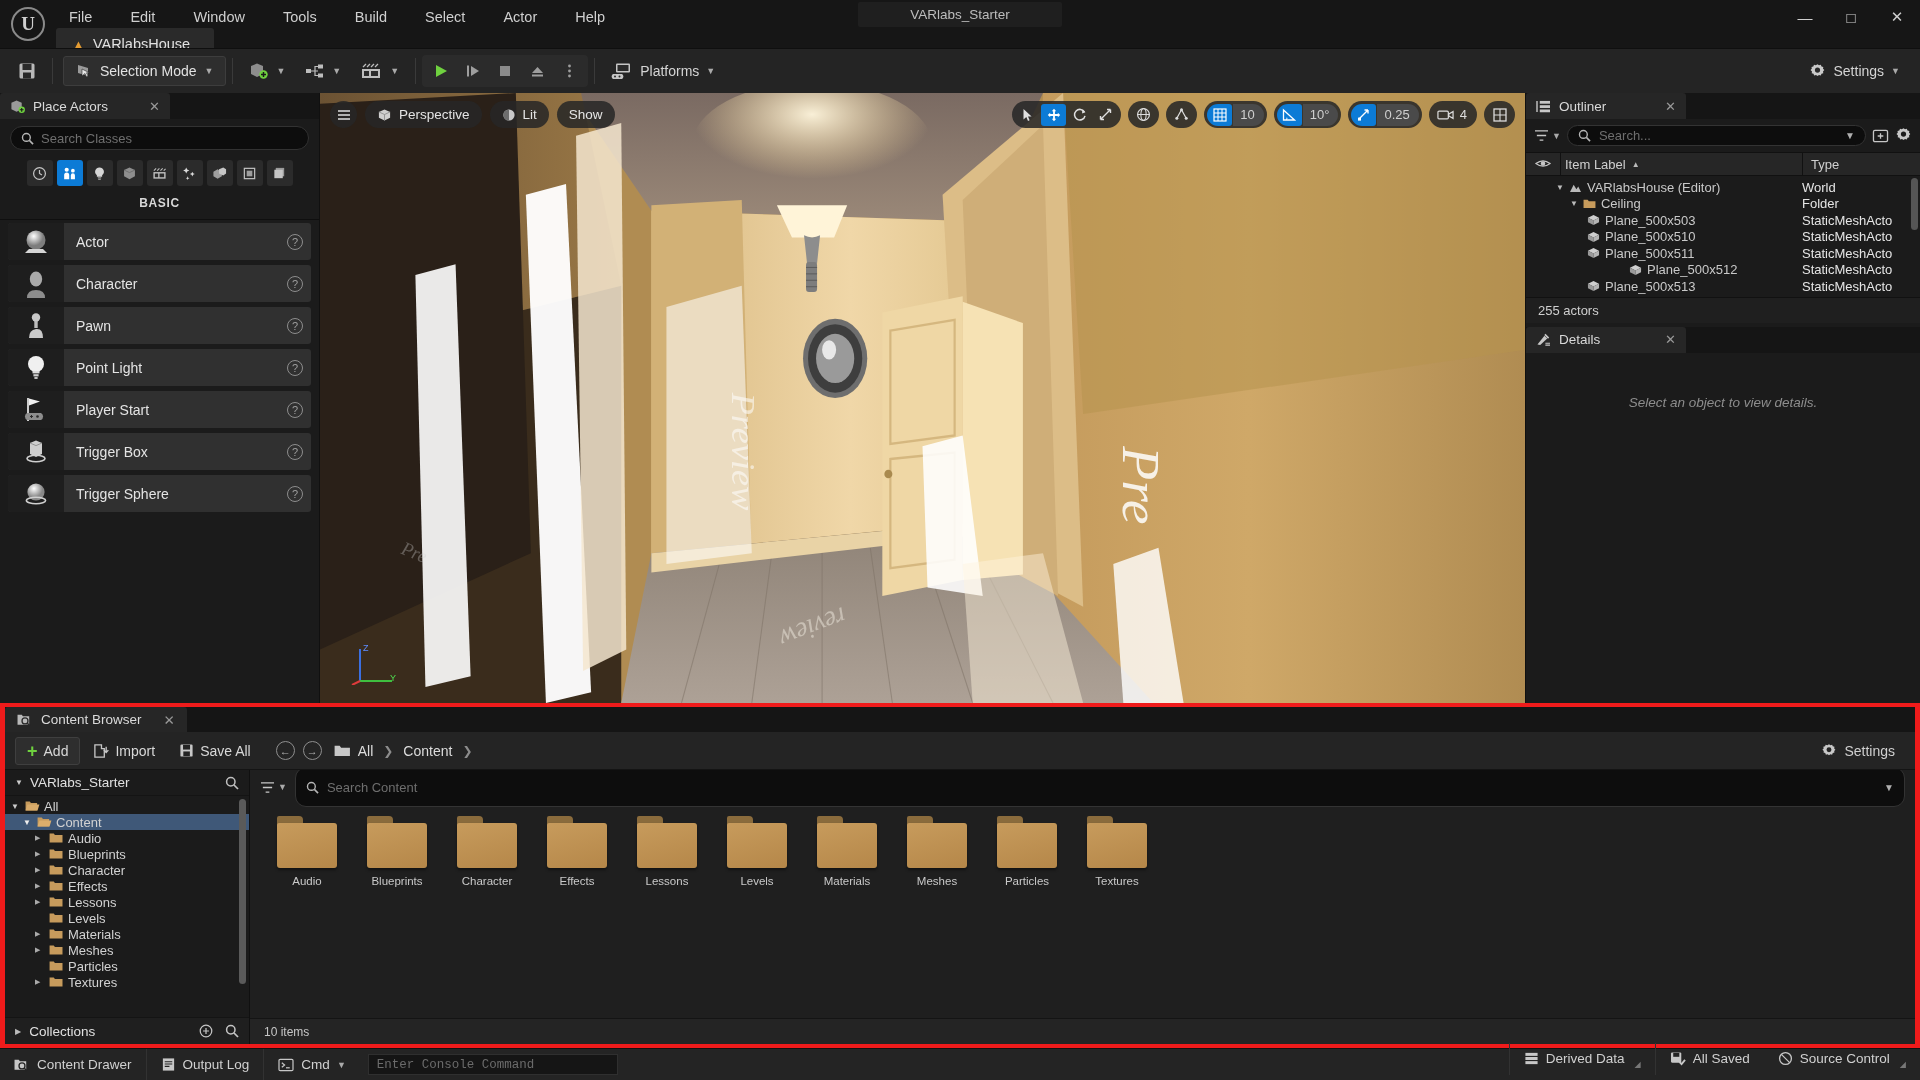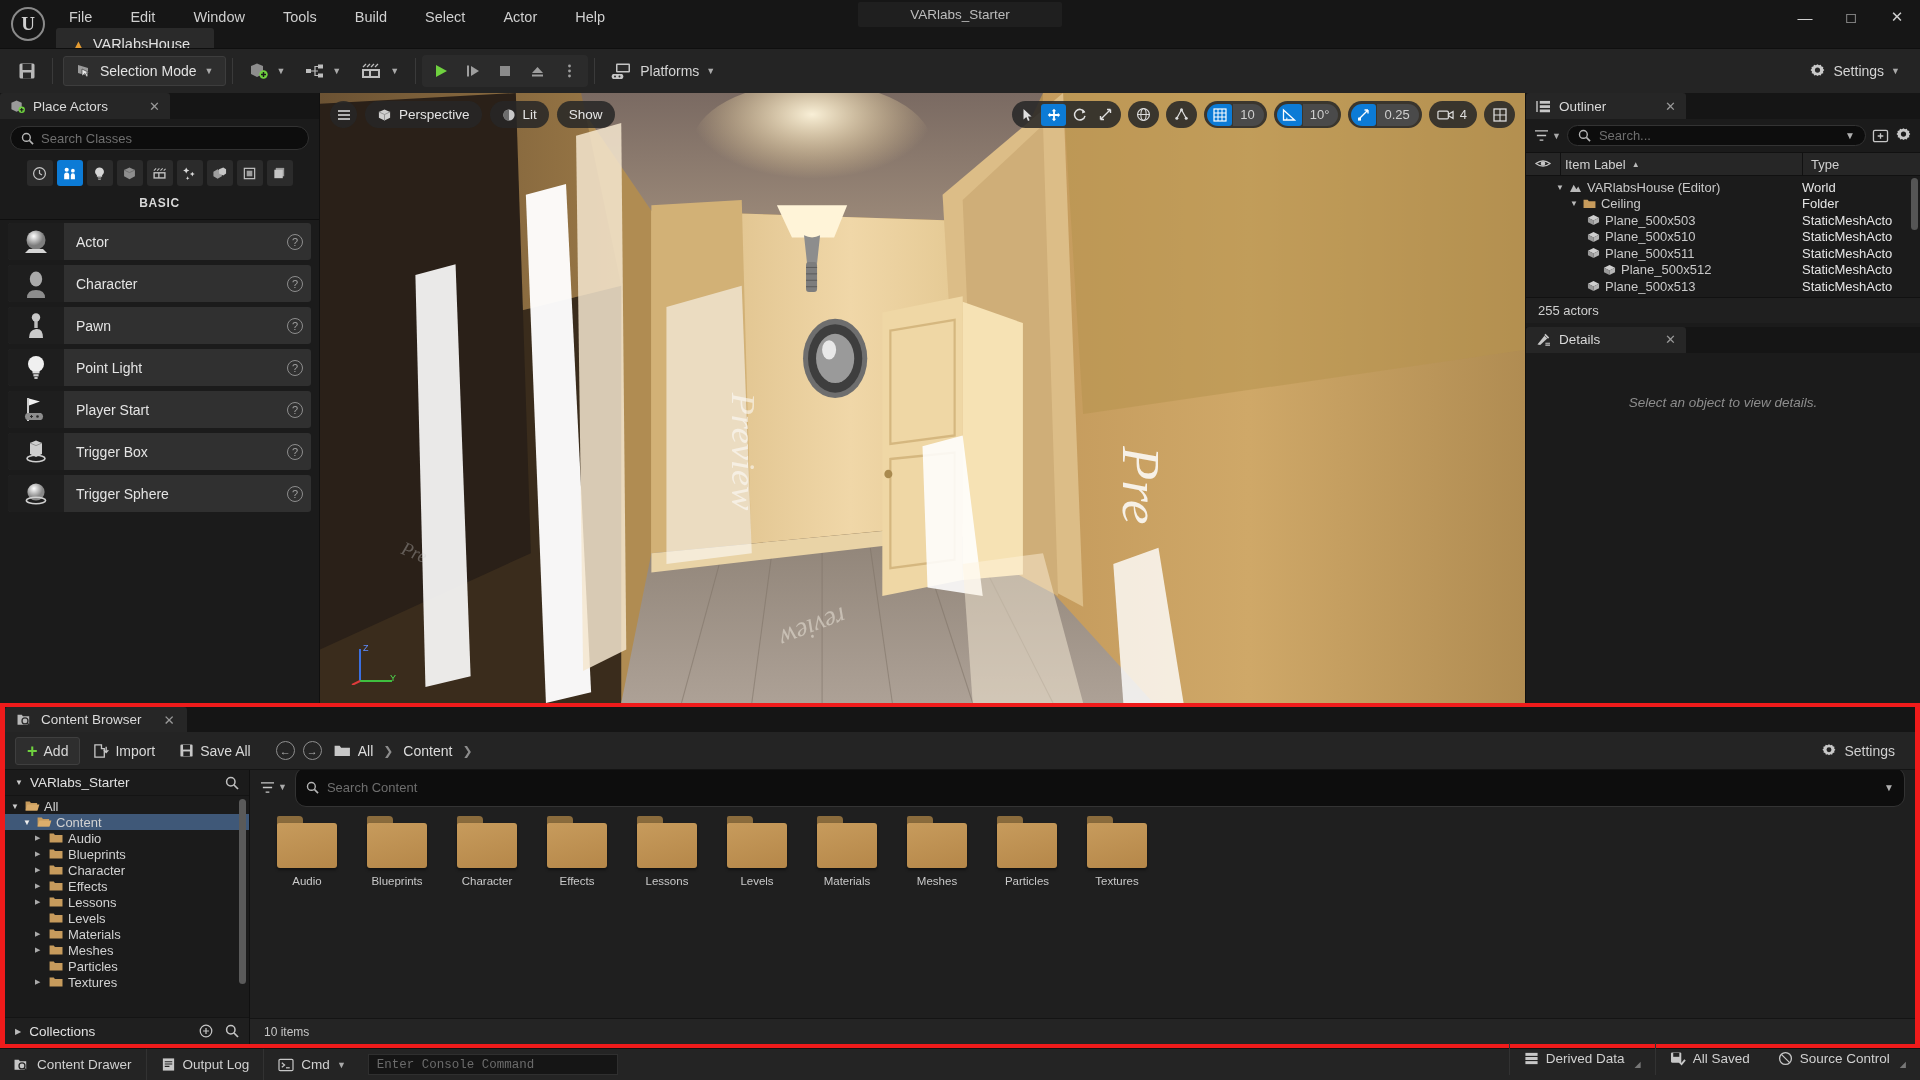--- a/index.html
+++ b/index.html
@@ -917,21 +917,21 @@
               <svg width="13" height="12" viewBox="0 0 14 13">
                   <path d="M1 4 L7 1 L13 4 L7 7 Z" fill="#cfcfcf"></path>
                   <path d="M1 4 V9 L7 12 V7 Z" fill="#9a9a9a"></path>
                   <path d="M13 4 V9 L7 12 V7 Z" fill="#b5b5b5"></path>
                 </svg>
               <span>Plane_500x511</span>
             </div>
             <div class="typ">StaticMeshActo</div>
           </div>
           <div class="ol-row">
-            <div class="lbl" style="padding-left:77px;">
+            <div class="lbl" style="padding-left:59px;margin-left:44px;">
               <svg width="13" height="12" viewBox="0 0 14 13">
                   <path d="M1 4 L7 1 L13 4 L7 7 Z" fill="#cfcfcf"></path>
                   <path d="M1 4 V9 L7 12 V7 Z" fill="#9a9a9a"></path>
                   <path d="M13 4 V9 L7 12 V7 Z" fill="#b5b5b5"></path>
                 </svg>
               <span>Plane_500x512</span>
             </div>
             <div class="typ">StaticMeshActo</div>
           </div>
           <div class="ol-row">

